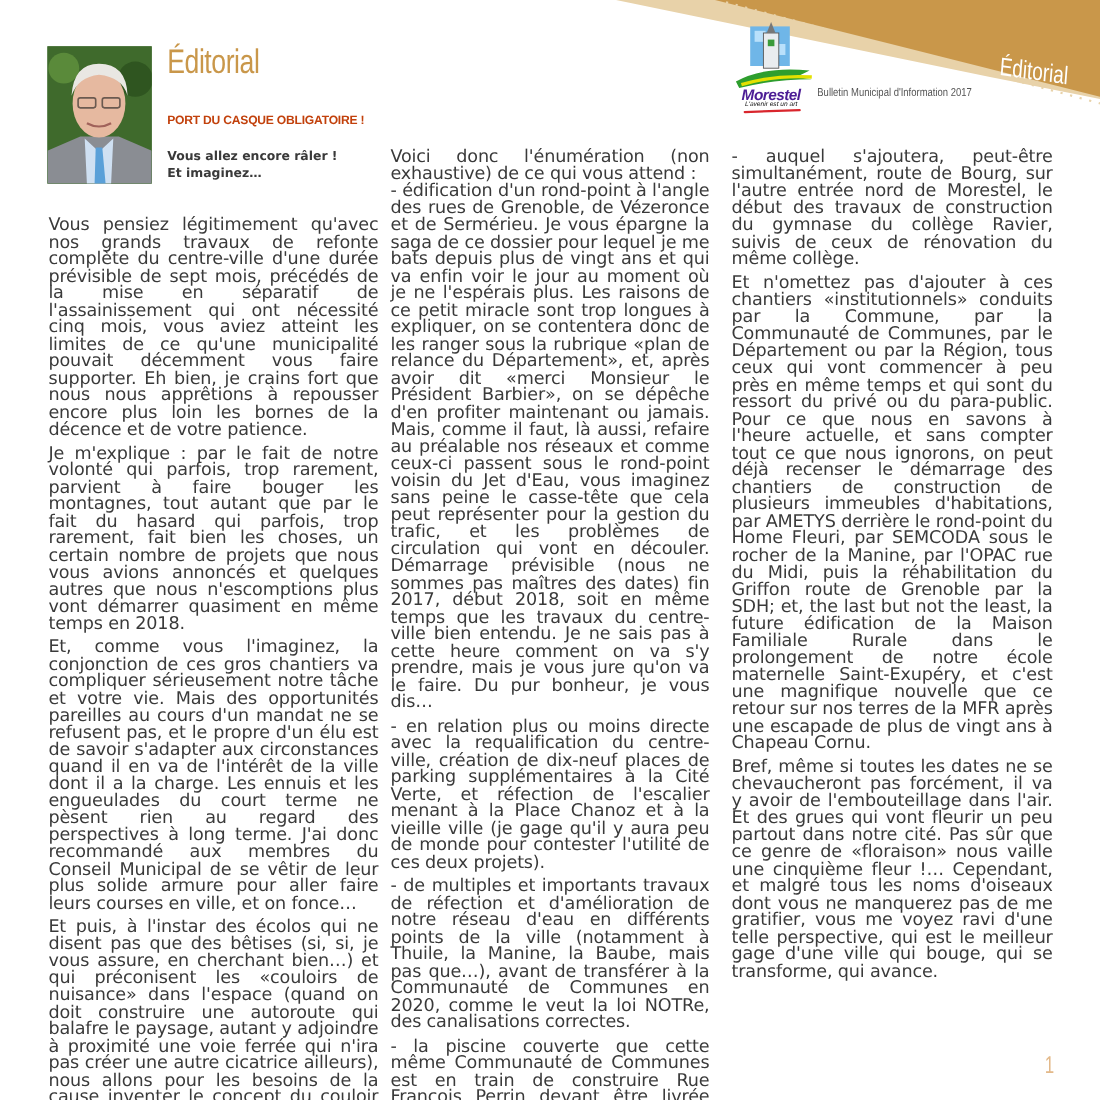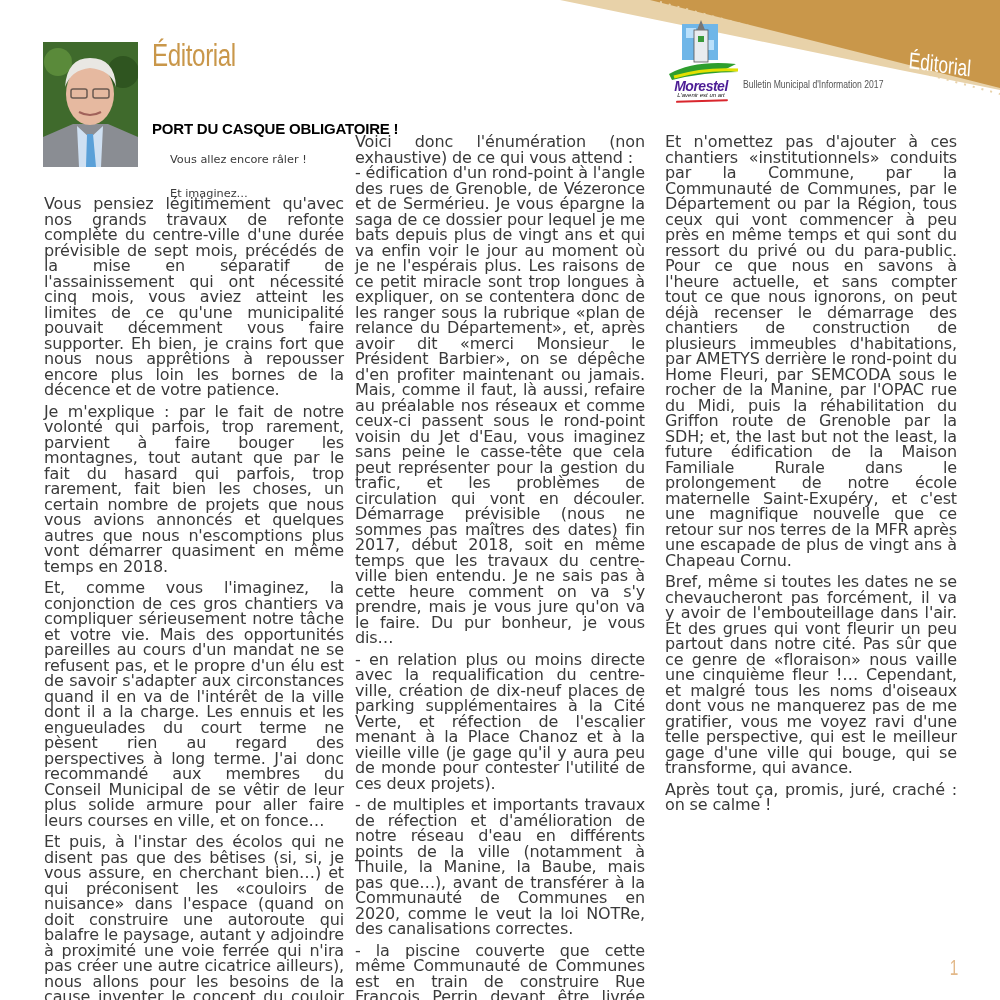--- a/index.html
+++ b/index.html
@@ -12,22 +12,22 @@
   .photo {
     position: absolute; left: 43px; top: 42px; width: 95px; height: 125px;
     overflow: hidden; background: #3d6b2e;
   }
   .title {
     position: absolute; left: 152px; top: 38px;
     font-family: "Liberation Sans", sans-serif; font-size: 31px; color: #c9974a;
     transform: scaleX(0.78); transform-origin: left top; letter-spacing: -0.5px;
   }
   .headline {
-    position: absolute; left: 152px; top: 120px;
-    font-family: "Liberation Sans", sans-serif; font-weight: bold; font-size: 15px; color: #000000;
+    position: absolute; left: 152px; top: 104px;
+    font-family: "Liberation Sans", sans-serif; font-weight: bold; font-size: 11px; color: #c2410c;
     letter-spacing: -0.2px;
   }
   .logo { position: absolute; left: 664px; top: 20px; width: 76px; height: 72px; }
   .logo-name {
     position: absolute; left: 664px; top: 78px; width: 74px; text-align: center;
     font-family: "Liberation Sans", sans-serif; font-weight: bold; font-style: italic;
     font-size: 14px; color: #4c1d95; letter-spacing: -0.5px;
   }
   .logo-tagline {
     position: absolute; left: 664px; top: 92px; width: 74px; text-align: center;
@@ -48,21 +48,21 @@
     transform: scaleX(0.75) rotate(6deg); transform-origin: left top;
   }
   .col {
     position: absolute; font-size: 16px; line-height: 15.5px;
     text-align: justify; color: #3a3a3a; letter-spacing: -0.15px;
   }
   .col p { margin: 0 0 6px 0; }
   .col .nomargin { margin: 0; }
   .col1 { left: 44px; top: 172px; width: 300px; margin-top: 24px; }
   .intro { position: absolute; left: 152px; top: 134px; width: 190px; font-size: 11.3px; line-height: 15.5px; color:#3a3a3a; }
-  .intro p { margin: 18px; }
+  .intro p { margin: 0; font-weight: bold; }
   .col2 { left: 355px; top: 134px; width: 290px; }
   .col3 { left: 665px; top: 134px; width: 292px; }
   .signoff { text-align: right; color: #1a1a1a; margin-top: 8px; }
   .pagenum {
     position: absolute; left: 948px; top: 955px;
     font-family: "Liberation Sans", sans-serif; font-size: 22px; color: #e3b98a;
     transform: scaleX(0.7);
   }
 </style>
 </head>
@@ -124,20 +124,20 @@
 
 <div class="col col2">
   <p class="nomargin">Voici donc l'énumération (non exhaustive) de ce qui vous attend :</p>
   <p>- édification d'un rond-point à l'angle des rues de Grenoble, de Vézeronce et de Sermérieu. Je vous épargne la saga de ce dossier pour lequel je me bats depuis plus de vingt ans et qui va enfin voir le jour au moment où je ne l'espérais plus. Les raisons de ce petit miracle sont trop longues à expliquer, on se contentera donc de les ranger sous la rubrique «plan de relance du Département», et, après avoir dit «merci Monsieur le Président Barbier», on se dépêche d'en profiter maintenant ou jamais. Mais, comme il faut, là aussi, refaire au préalable nos réseaux et comme ceux-ci passent sous le rond-point voisin du Jet d'Eau, vous imaginez sans peine le casse-tête que cela peut représenter pour la gestion du trafic, et les problèmes de circulation qui vont en découler. Démarrage prévisible (nous ne sommes pas maîtres des dates) fin 2017, début 2018, soit en même temps que les travaux du centre-ville bien entendu. Je ne sais pas à cette heure comment on va s'y prendre, mais je vous jure qu'on va le faire. Du pur bonheur, je vous dis…</p>
   <p>- en relation plus ou moins directe avec la requalification du centre-ville, création de dix-neuf places de parking supplémentaires à la Cité Verte, et réfection de l'escalier menant à la Place Chanoz et à la vieille ville (je gage qu'il y aura peu de monde pour contester l'utilité de ces deux projets).</p>
   <p>- de multiples et importants travaux de réfection et d'amélioration de notre réseau d'eau en différents points de la ville (notamment à Thuile, la Manine, la Baube, mais pas que…), avant de transférer à la Communauté de Communes en 2020, comme le veut la loi NOTRe, des canalisations correctes.</p>
   <p>- la piscine couverte que cette même Communauté de Communes est en train de construire Rue François Perrin devant être livrée aux écoliers à la rentrée de septembre 2018, il nous incombe d'aménager les abords et de construire un quai pour les cars qui amèneront les classes de tout le canton chaque jour. Encore donc un gros chantier routier qui aura nécessairement une incidence sur la circulation.</p>
 </div>
 
 <div class="col col3">
+  <p>- auquel s'ajoutera, peut-être simultanément, route de Bourg, sur l'autre entrée nord de Morestel, le début des travaux de construction du gymnase du collège Ravier, suivis de ceux de rénovation du même collège.</p>
   <p>Et n'omettez pas d'ajouter à ces chantiers «institutionnels» conduits par la Commune, par la Communauté de Communes, par le Département ou par la Région, tous ceux qui vont commencer à peu près en même temps et qui sont du ressort du privé ou du para-public. Pour ce que nous en savons à l'heure actuelle, et sans compter tout ce que nous ignorons, on peut déjà recenser le démarrage des chantiers de construction de plusieurs immeubles d'habitations, par AMETYS derrière le rond-point du Home Fleuri, par SEMCODA sous le rocher de la Manine, par l'OPAC rue du Midi, puis la réhabilitation du Griffon route de Grenoble par la SDH; et, the last but not the  least, la future édification de la Maison Familiale Rurale dans le prolongement de notre école maternelle Saint-Exupéry, et c'est une magnifique nouvelle que ce retour sur nos terres de la MFR après une escapade de plus de vingt ans à Chapeau Cornu.</p>
   <p>Bref, même si toutes les dates ne se chevaucheront pas forcément, il va y avoir de l'embouteillage dans l'air. Et des grues qui vont fleurir un peu partout dans notre cité. Pas sûr que ce genre de «floraison» nous vaille une cinquième fleur !… Cependant, et malgré tous  les noms d'oiseaux dont vous ne manquerez pas de me gratifier, vous me voyez ravi d'une telle perspective, qui est le meilleur gage d'une ville qui bouge, qui se transforme, qui avance.</p>
-  <p class="nomargin">Après tout ça, promis, juré, craché : on se calme !</p>
   <div class="signoff">
   </div>
 </div>
 
 <div class="pagenum">1</div>
 
 </body></html>

